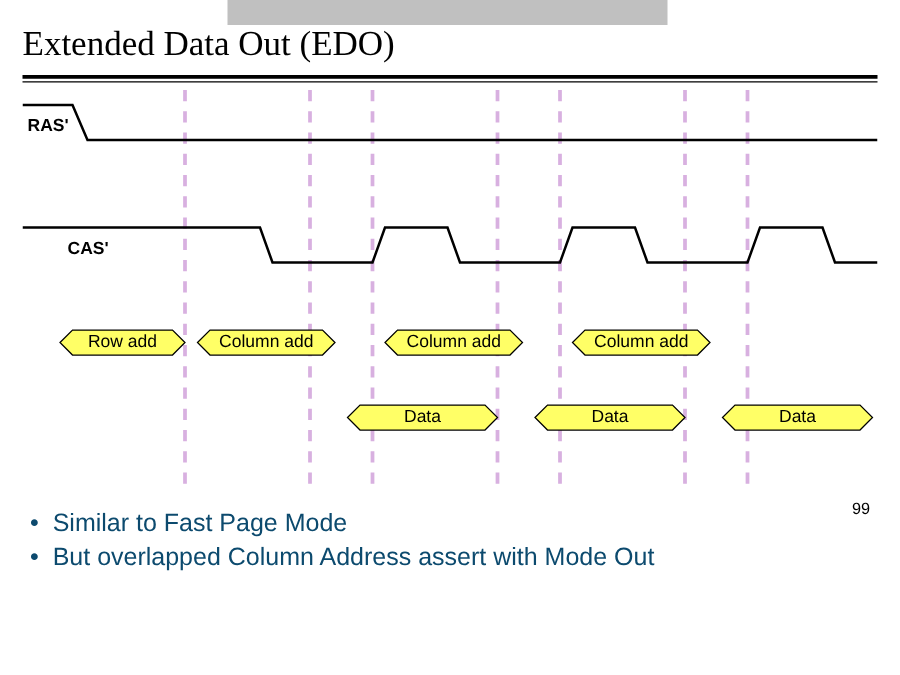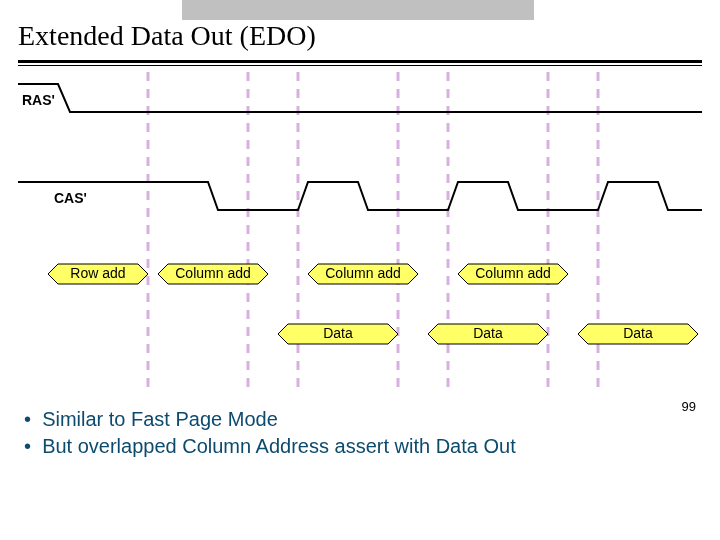--- a/index.html
+++ b/index.html
@@ -71,17 +71,17 @@
       <polygon class="hex" points="410,262 420,252 520,252 530,262 520,272 420,272"></polygon>
       <text class="hex-label" x="470" y="262">Data</text>
 
       <polygon class="hex" points="560,262 570,252 670,252 680,262 670,272 570,272"></polygon>
       <text class="hex-label" x="620" y="262">Data</text>
     </svg>
   </div>
 
   <ul class="bullets">
     <li>•&nbsp;&nbsp;<span>Similar to Fast Page Mode</span></li>
-    <li>•&nbsp;&nbsp;<span>But overlapped Column Address assert with Data Out</span></li>
+    <li>•&nbsp;&nbsp;<span>But overlapped Column Address assert with Mode Out</span></li>
   </ul>
 
   <div class="foot-right">99</div>
 </div>
 
 </body></html>

